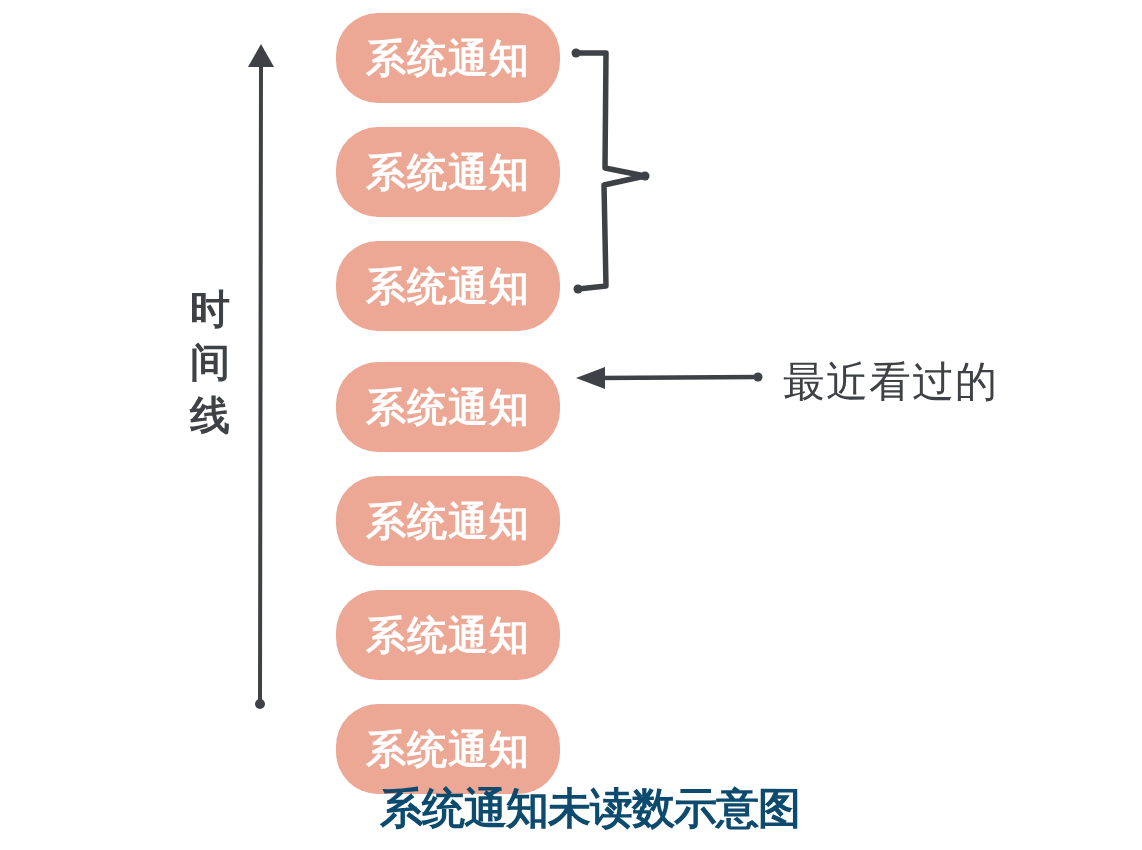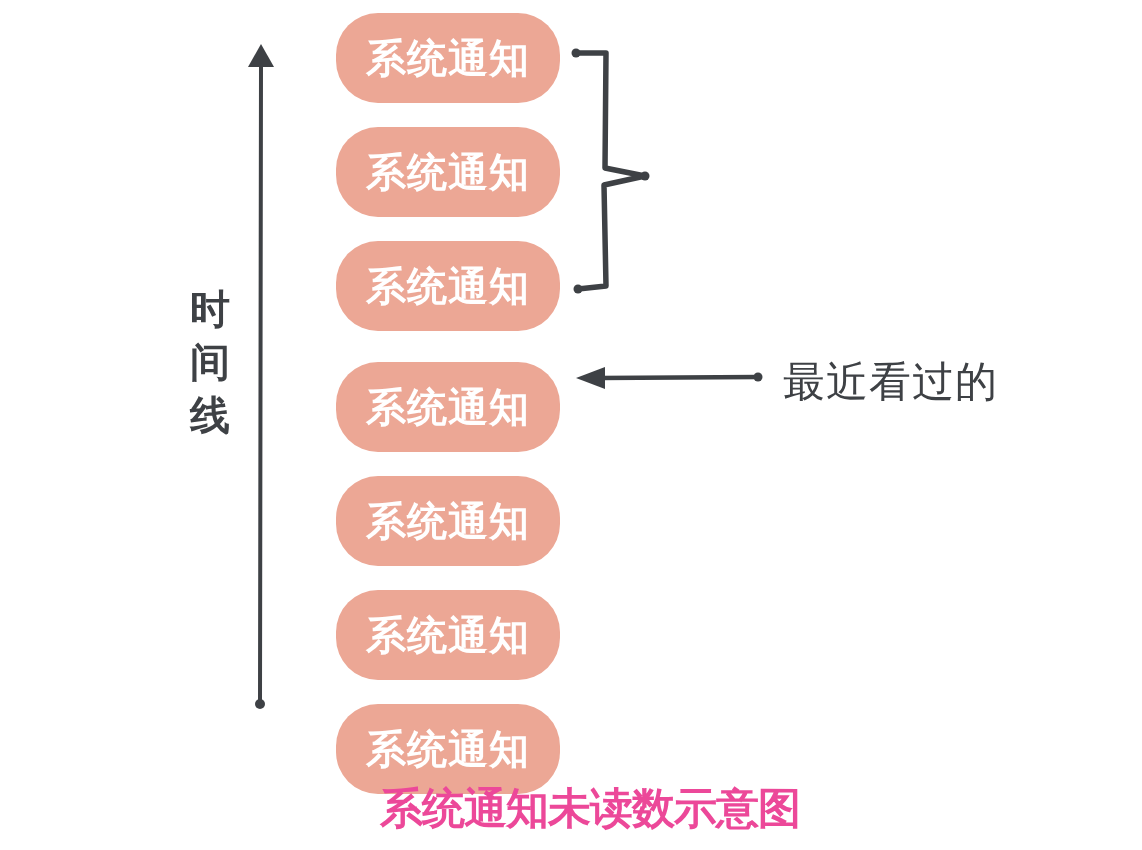--- a/index.html
+++ b/index.html
@@ -91,21 +91,21 @@
     white-space: nowrap;
   }
 
   
   .caption {
     position: absolute;
     left: 380px;
     top: 780px;
     font-size: 43px;
     font-weight: bold;
-    color: #ec4899;
+    color: #0c4a6e;
     letter-spacing: -1px;
     white-space: nowrap;
   }
 
   .ink-stroke { stroke: #3E4145; fill: none; stroke-linecap: round; stroke-linejoin: round; }
   .ink-fill { fill: #3E4145; }
 </style>
 </head>
 <body>
 

